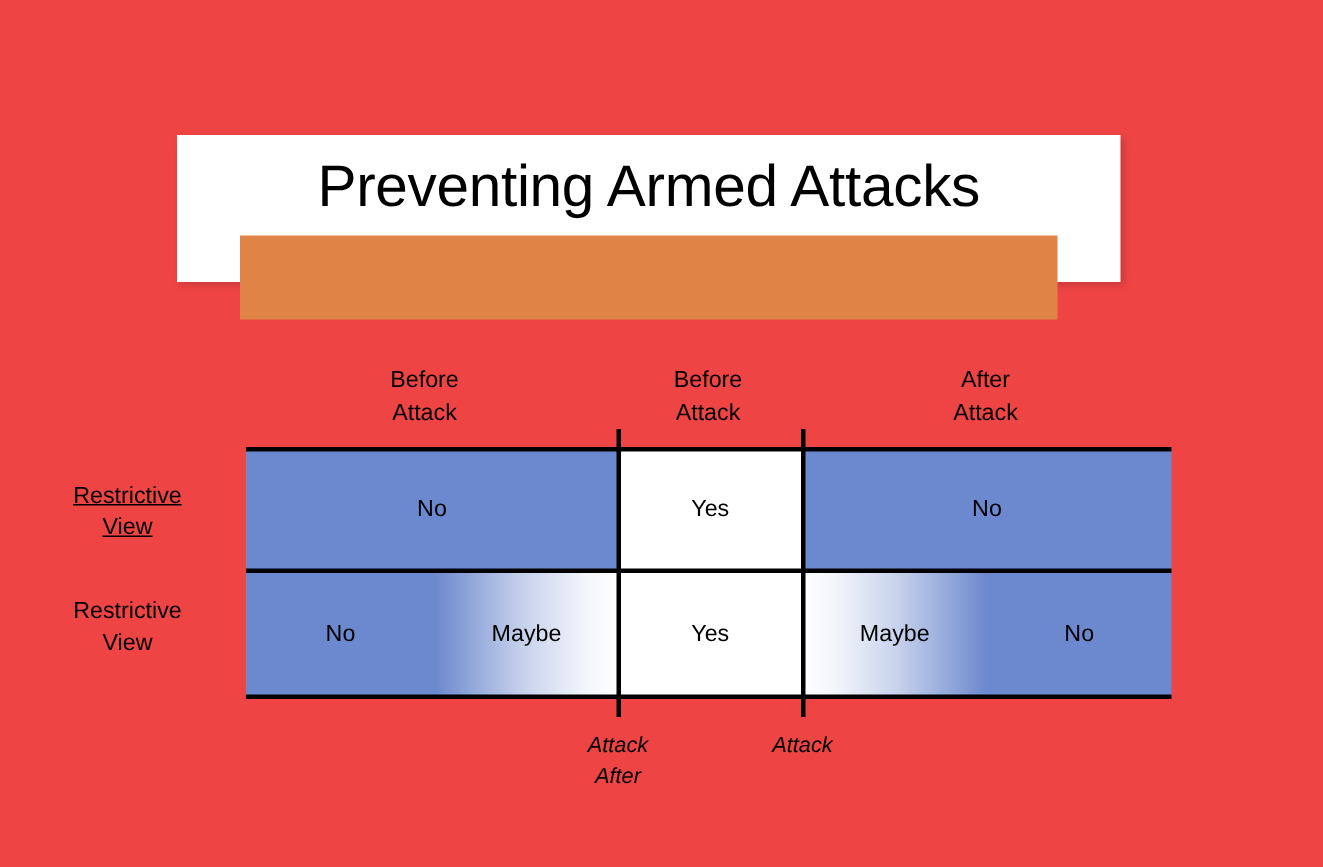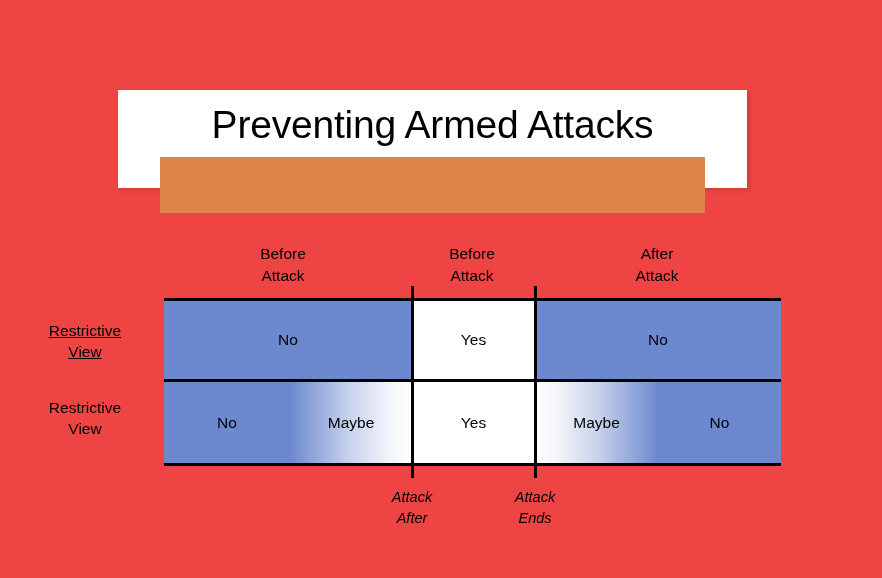--- a/index.html
+++ b/index.html
@@ -228,17 +228,16 @@
 
     <div class="vrule" style="left:411px;"></div>
     <div class="vrule" style="left:534px;"></div>
 
     <div class="axis-note" style="left:347px;">
       <span>Attack</span>
       <span class="l2">After</span>
     </div>
     <div class="axis-note" style="left:470px;">
       <span>Attack</span>
-      <span class="l2">Ends</span>
     </div>
 
   </div>
 </div>
 
 </body></html>

